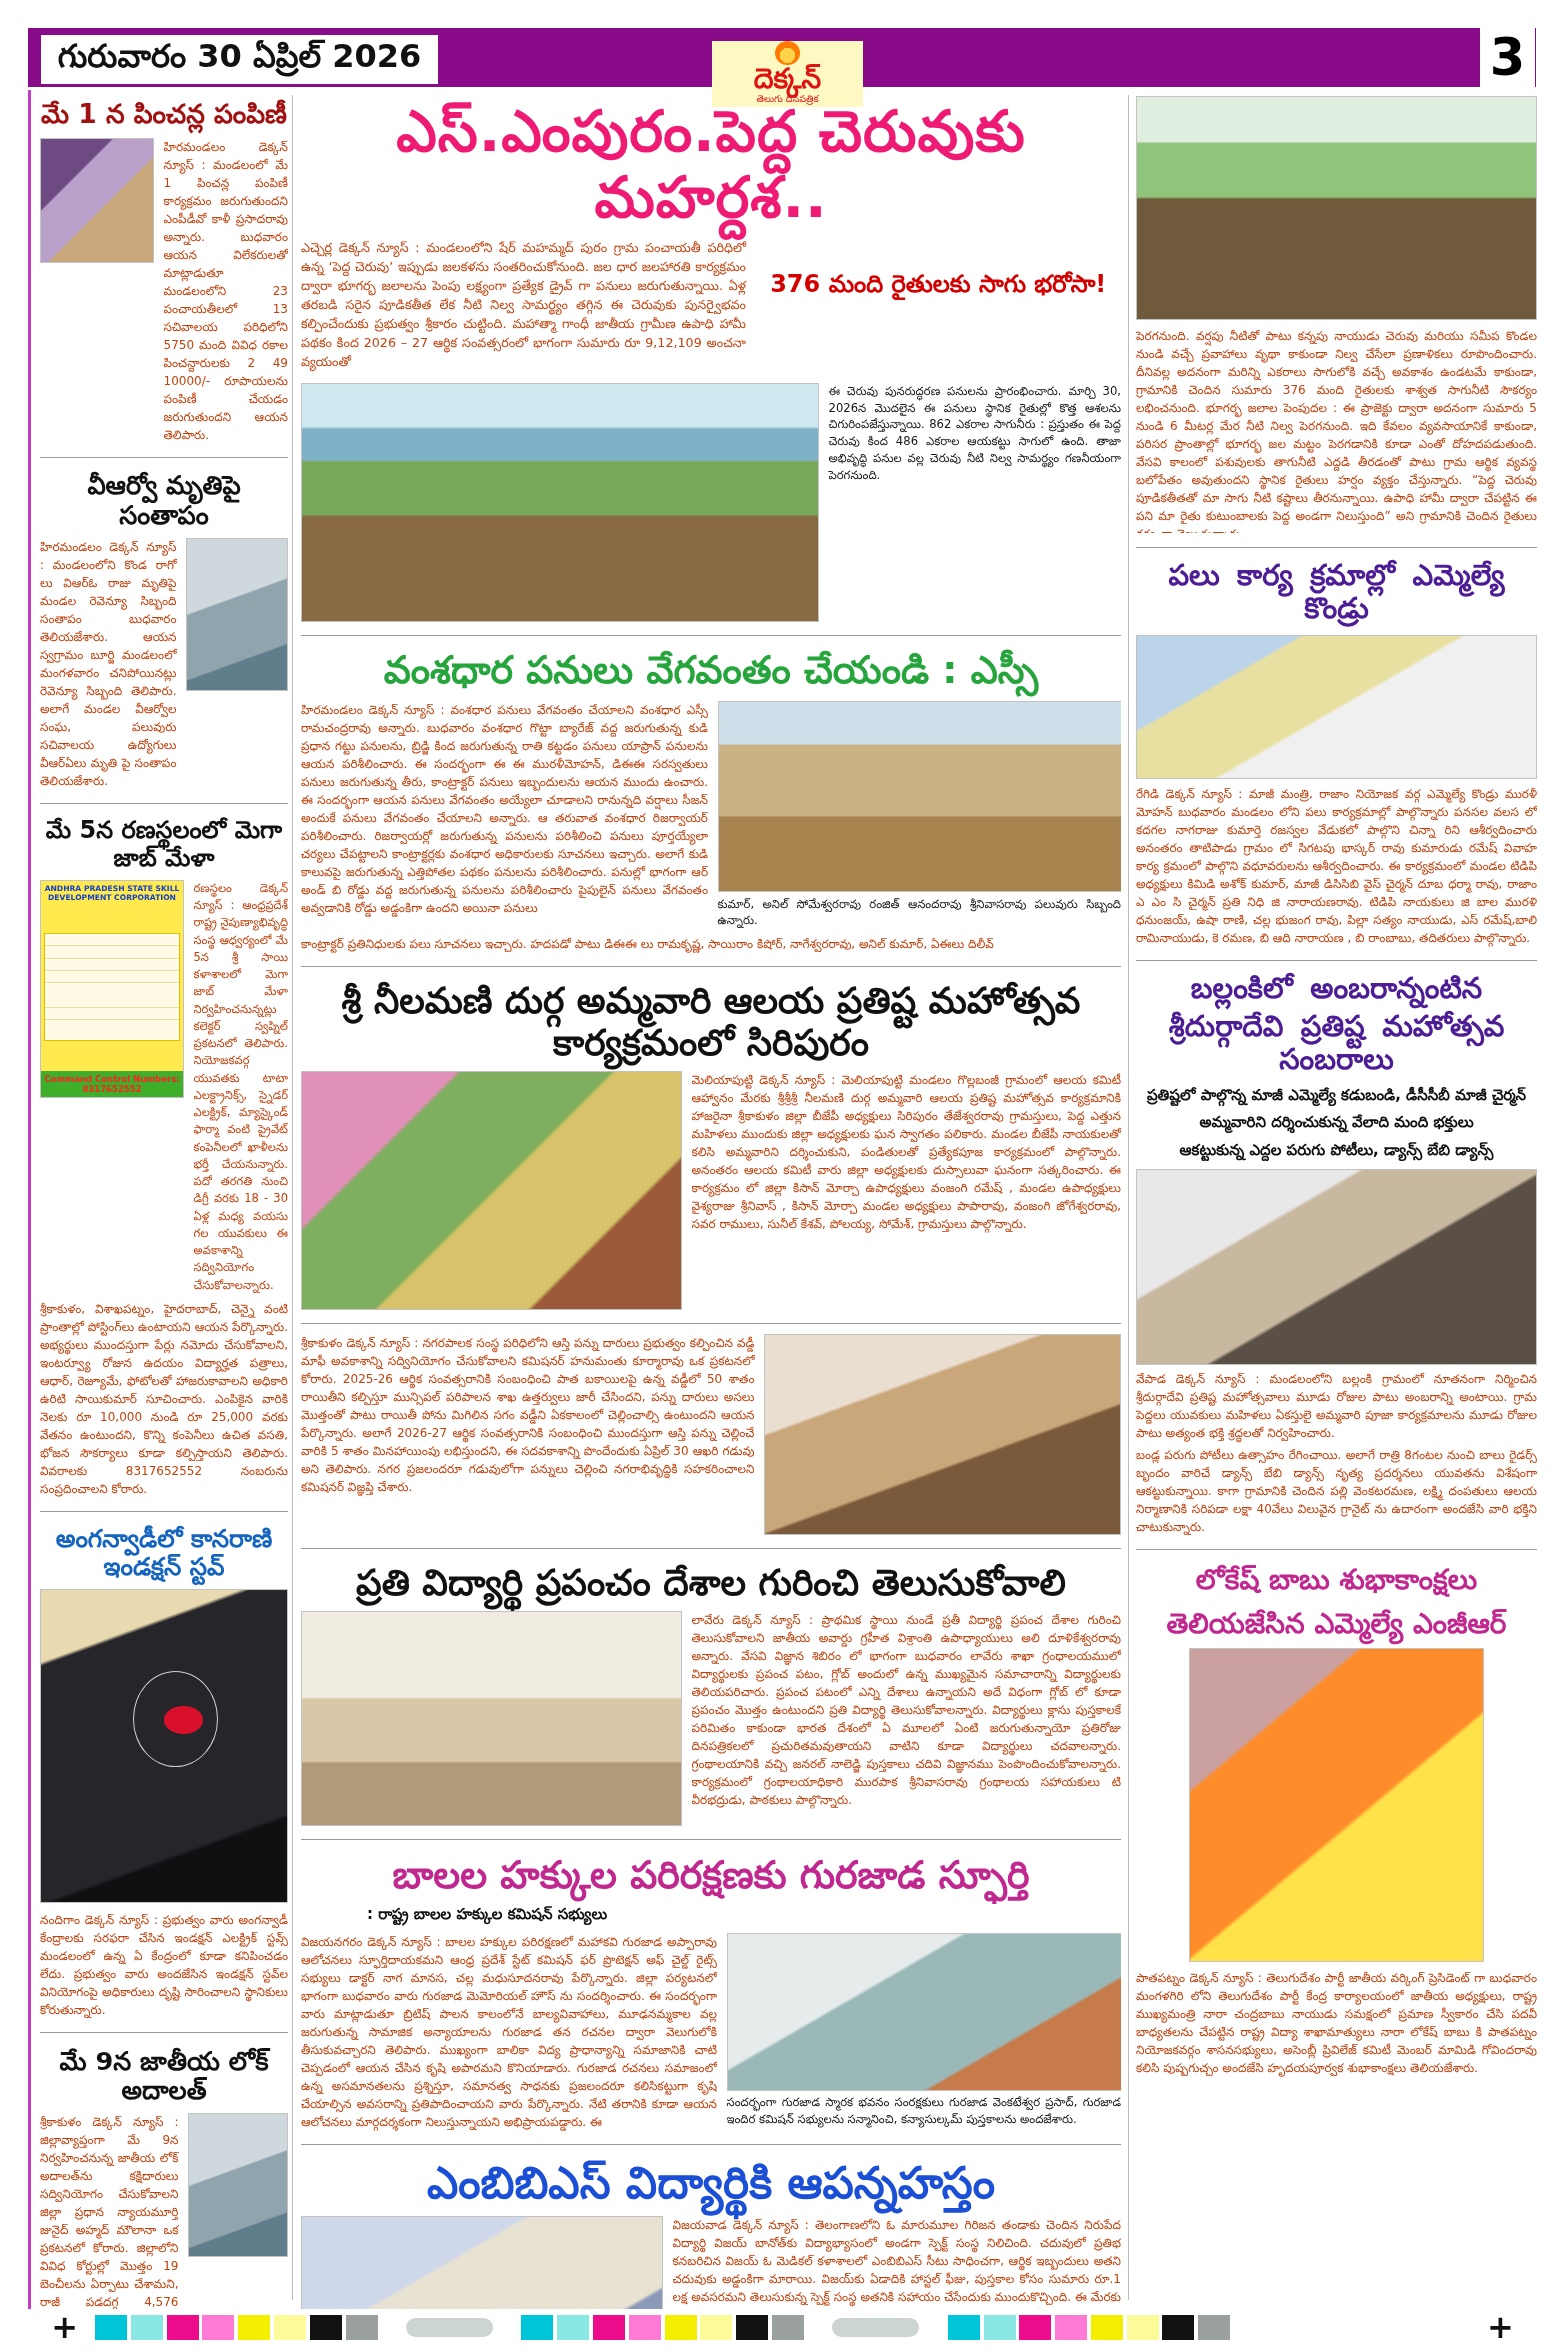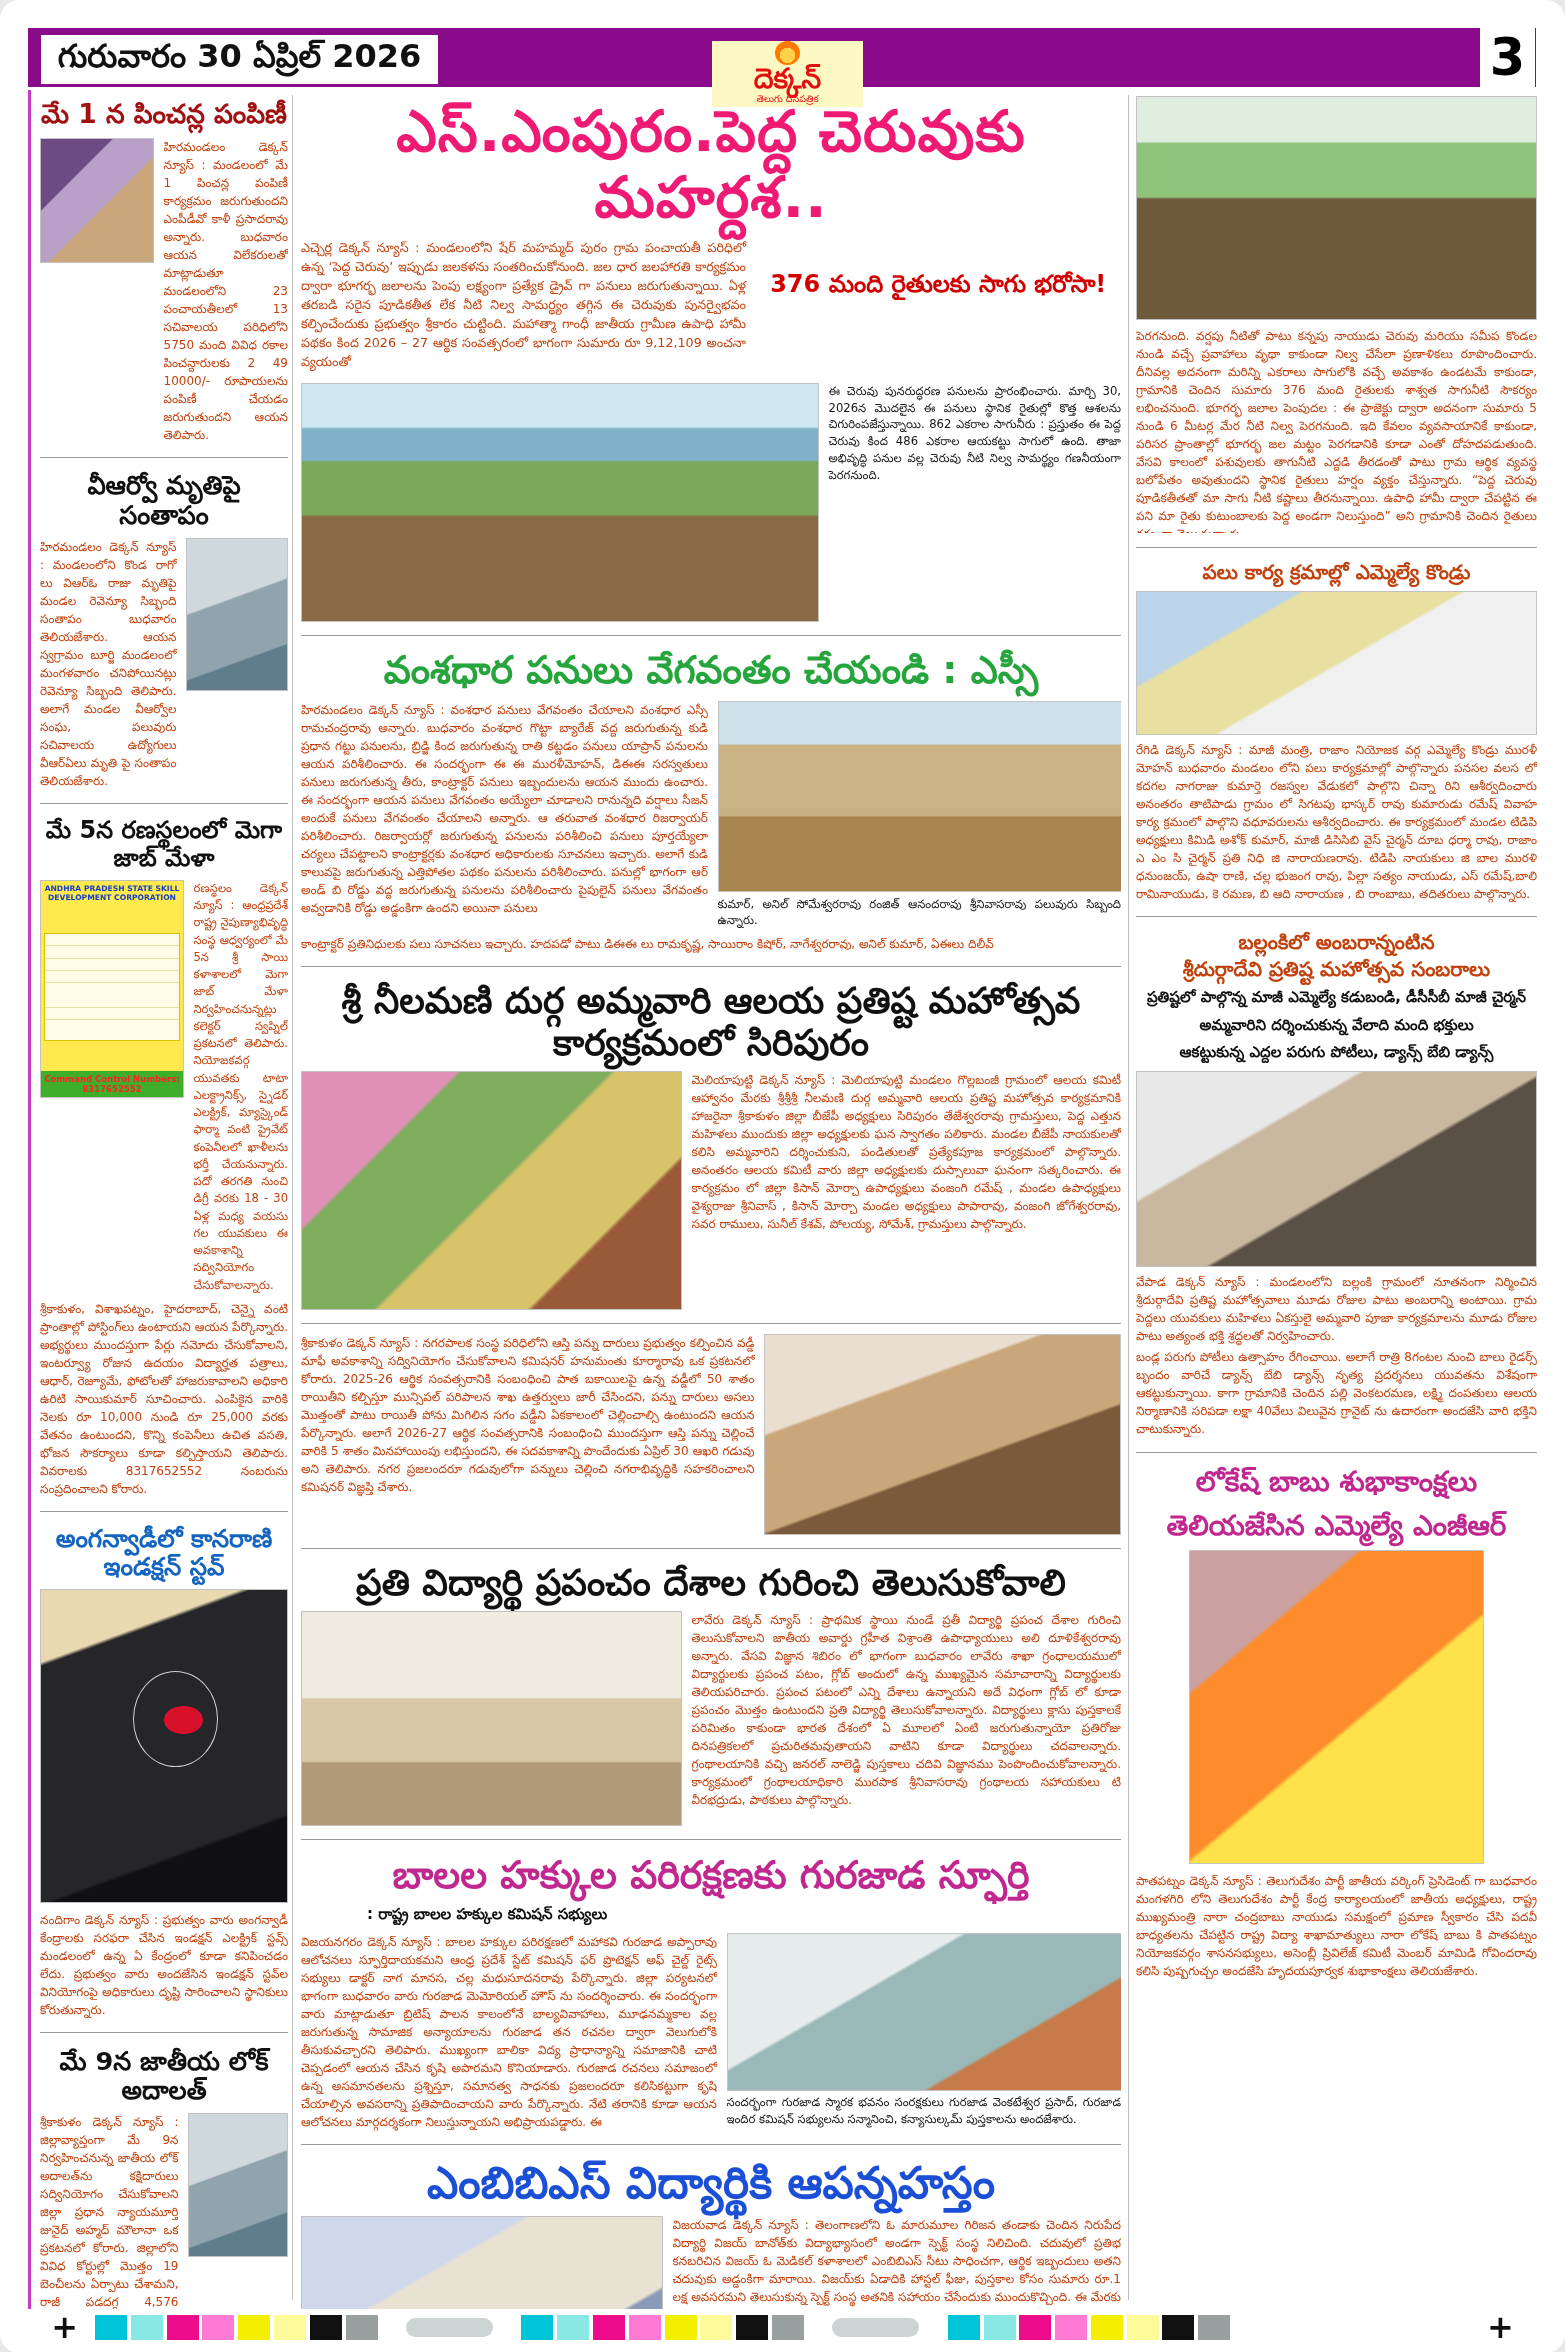--- a/index.html
+++ b/index.html
@@ -1,17 +1,17 @@
 <!DOCTYPE html>
 <html style="font-size:15px"><head>
 <meta charset="utf-8">
 <style>
   html,body{margin:0;padding:0;background:#e8e8e8;}
   .sheet{position:relative;width:1565px;height:2353px;background:#ffffff;margin:0 auto;overflow:hidden;
-         font-family:"DejaVu Sans","Liberation Sans",sans-serif;color:#1a1a1a;border-radius:19px;}
+         font-family:"DejaVu Sans","Liberation Sans",sans-serif;color:#1a1a1a;}
   
   .masthead-bar{position:absolute;left:28px;top:28px;width:1508px;height:59px;background:#8a0b8a;}
   .date-box{position:absolute;left:40px;top:34px;width:397px;height:49px;background:#ffffff;border:0.9px solid #8a0b8a;
             display:flex;align-items:center;justify-content:center;font-size:32px;font-weight:bold;color:#111;}
   .logo-box{position:absolute;left:712px;top:41px;width:151px;height:66px;background:#fef9c3;
             display:flex;flex-direction:column;align-items:center;justify-content:center;}
   .flame{width:24.6px;height:24.6px;border-radius:50%;background:radial-gradient(circle at 50% 60%,#ffd24a 0 40%,#ff7a00 41% 75%,#ffffff 76%);}
   .logo-word{font-size:28px;font-weight:bold;color:#e01111;line-height:1;}
   .logo-tag{font-size:9.5px;color:#e01111;}
   .pageno-box{position:absolute;right:30px;top:28px;width:55px;height:59px;background:#ffffff;
@@ -27,21 +27,21 @@
   .rule{border-top:0.9px solid #9a9a9a;margin:3.8px 0;}
   .hl{font-weight:bold;text-align:center;line-height:1.15;margin:3.8px 0 7.6px 0;}
   .hl-red{color:#a01212;font-size:26.5px;}
   .hl-blk-sm{color:#111;font-size:25.6px;}
   .hl-blue-sm{color:#1565c0;font-size:24.6px;}
   .hl-main{color:#ee1a74;font-size:57px;letter-spacing:0.9px;}
   .hl-green{color:#27a53d;font-size:38px;}
   .hl-blk-md{color:#111;font-size:36px;}
   .hl-mag{color:#c0278f;font-size:38px;}
   .hl-blue-md{color:#1a4fd6;font-size:44px;}
-  .hl-blue-rc{color:#c2410c;font-size:20px;}
+  .hl-blue-rc{color:#4c1d95;font-size:29px;font-family:Liberation Mono, monospace;}
   .hl-mag-rc{color:#c0278f;font-size:28px;}
   .subhead-red{color:#d40000;font-size:24px;font-weight:bold;text-align:center;margin-top:32px;}
   .subhead-blk{color:#111;font-size:15px;font-weight:bold;text-align:center;margin:6.6px 0;}
   .body-txt{font-size:12px;line-height:1.5;text-align:justify;color:#c2410c;}
   .cap{font-size:11.6px;line-height:1.45;text-align:justify;color:#141414;}
   .row{display:flex;gap:9.5px;}
   .photo{border:0.9px solid #c2c2c2;flex-shrink:0;}
   
   .ph-pension{background:linear-gradient(135deg,#6d4a82 0 30%,#b8a0c9 31% 55%,#caa77a 56% 100%);}
   .ph-portrait{background:linear-gradient(160deg,#cfd8dc 0 40%,#90a4ae 41% 75%,#607d8b 76% 100%);}

